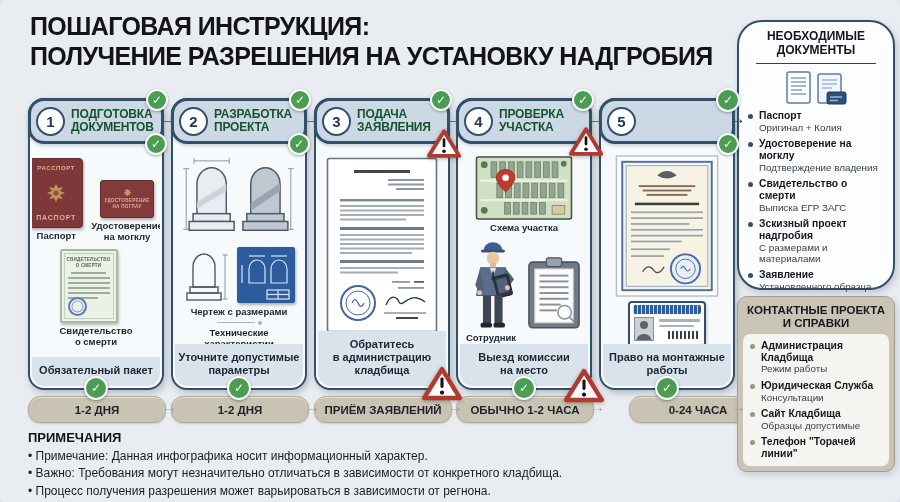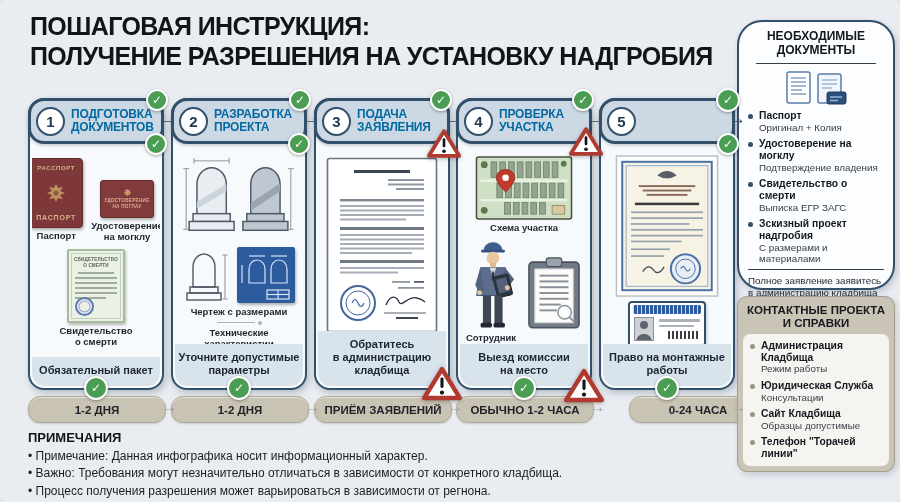--- a/index.html
+++ b/index.html
@@ -13,21 +13,21 @@
 
   
   .col{position:absolute;top:98px;width:136px;height:294px;}
   .card{position:absolute;inset:0;height:292px;background:#f7fafc;border:2.5px solid #33506b;
         border-radius:16px;box-shadow:2px 3px 7px rgba(40,60,80,.28);box-sizing:border-box;}
   .head{position:absolute;top:-2px;left:-2px;right:-2px;height:46px;background:#ccd9e4;
         border:3px solid #33506b;border-radius:16px;display:flex;align-items:center;gap:6px;
         padding:0 5px;box-sizing:border-box;z-index:2;box-shadow:0 2px 3px rgba(40,60,80,.2);}
   .num{width:29px;height:29px;flex:0 0 29px;background:#fff;border:2.5px solid #33506b;border-radius:50%;
        display:flex;align-items:center;justify-content:center;font-weight:bold;font-size:15px;color:#223a55;box-sizing:border-box;}
-  .htitle{font-weight:bold;font-size:12px;line-height:1.1;color:#0369a1;letter-spacing:-0.2px;}
+  .htitle{font-weight:bold;font-size:12px;line-height:1.1;color:#14532d;letter-spacing:-0.2px;}
   .body{position:absolute;top:50px;left:2px;right:2px;bottom:2px;display:flex;flex-direction:column;
         align-items:center;overflow:hidden;border-radius:0 0 13px 13px;}
   .band{position:absolute;left:2px;right:2px;bottom:2px;background:#d9e3ec;border-radius:0 0 13px 13px;
         padding:7px 3px 9px;text-align:center;font-weight:bold;font-size:11px;line-height:1.18;color:#1b2533;z-index:1;}
   .cap{font-weight:bold;font-size:9.5px;line-height:1.15;text-align:center;color:#1c242e;}
 
   
   .check{position:absolute;width:22px;height:22px;background:#4a9d53;border:2px solid #fff;border-radius:50%;
          box-shadow:0 1px 3px rgba(0,0,0,.35);color:#fff;display:flex;align-items:center;justify-content:center;
          font-size:12px;font-weight:bold;z-index:6;box-sizing:border-box;}
@@ -125,21 +125,21 @@
               <svg width="9" height="9" viewBox="0 0 20 20">
                 <path d="M10 1 L12 5 L17 4 L14 8 L19 10 L14 12 L17 16 L12 15 L10 19 L8 15 L3 16 L6 12 L1 10 L6 8 L3 4 L8 5 Z" fill="#c79a63"></path>
               </svg>
               <span class="id-txt pre">УДОСТОВЕРЕНИЕ
 НА ПОГЛАУ</span>
             </div>
             <div class="cap pre">Удостоверение
 на могклу</div>
           </div>
         </div>
-        <div style="display:flex;flex-direction:column;align-items:center;gap:3px;margin-top:6px;">
+        <div style="display:flex;flex-direction:column;align-items:flex-start;gap:3px;margin-top:6px;">
           <div class="dcert">
             <div class="dc-t pre">СВИДЕТЕЛЬСТВО
 О СМЕРТИ</div>
             <div class="dc-l" style="width:80%;margin-left:auto;margin-right:auto;"></div>
             <div class="dc-l"></div>
               <div class="dc-l"></div>
               <div class="dc-l"></div>
               <div class="dc-l"></div>
               <div class="dc-l" style="width:70%;"></div>
             <div class="dc-seal"></div>
@@ -522,20 +522,27 @@
            <div class="sb-s">Выписка ЕГР ЗАГС</div>
         </div>
     </div>
     <div class="sb-item">
       <span class="dot"></span>
       <div>
           <div class="sb-t">Зскизный проект надгробия</div>
            <div class="sb-s">С размерами и материалами</div>
         </div>
     </div>
+    <div class="sb-item">
+      <span class="dot"></span>
+      <div>
+          <div class="sb-t">Заявление</div>
+           <div class="sb-s">Установленного образца</div>
+        </div>
+    </div>
     <div class="docs-note">Полное заявление заявитесь в администрацию кладбища</div>
   </div>
 
   <div class="contacts">
     <div class="contacts-title pre">КОНТАКТНЫЕ ПРОЕКТА
 И СПРАВКИ</div>
     <div class="contacts-inner">
       <div class="sb-item">
         <span class="dot tan"></span>
         <div>

